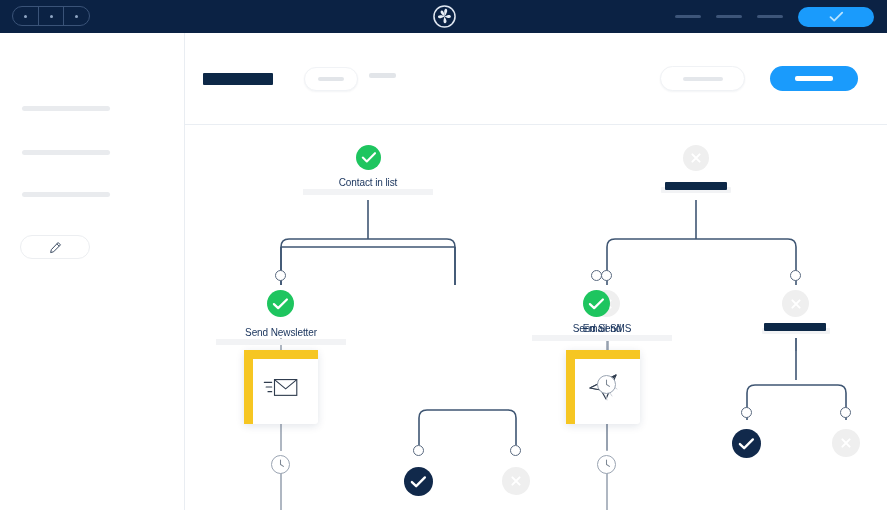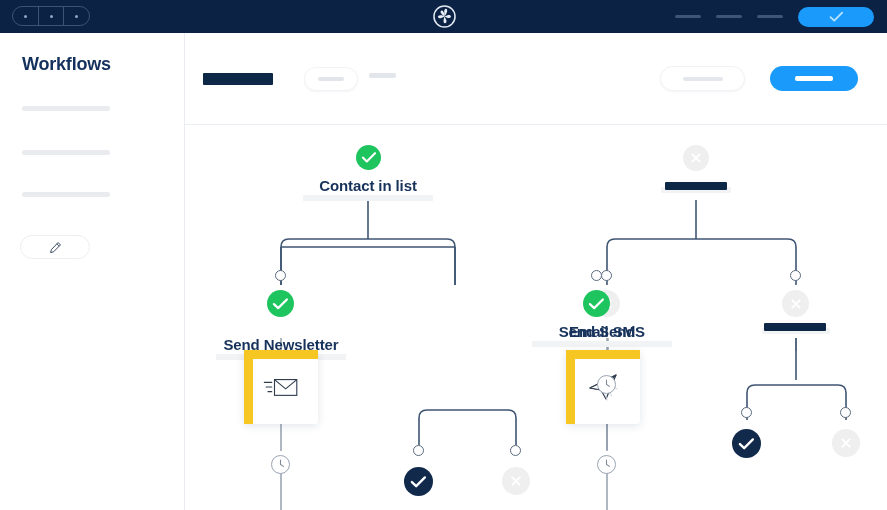--- a/index.html
+++ b/index.html
@@ -145,21 +145,21 @@
   .badge {
     position: absolute; border-radius: 50%;
     display: flex; align-items: center; justify-content: center;
   }
   .badge.green { background: #1ec55f; }
   .badge.navy  { background: #11294b; }
   .badge.gray  { background: #efefef; }
 
   .nlabel {
     position: absolute; text-align: center;
-    font-size: 15px; font-weight: bold; color: #17325b;
+    font-size: 10px; font-weight: normal; color: #17325b;
     white-space: nowrap;
     letter-spacing: -0.1px;
   }
   .nlabel.shade {
     border-bottom: 6px solid #f2f3f5;
     padding-bottom: 1px;
   }
   .barlabel {
     position: absolute; height: 8px; border-radius: 1px;
     background: #0d2847;
@@ -233,21 +233,20 @@
       <span class="tb-link"></span>
       <span class="tb-cta">
         <svg width="15" height="12" viewBox="0 0 15 12" aria-hidden="true">
           <path d="M1.5 6.2 L5.2 9.6 L13.2 1.6" fill="none" stroke="#b9e4ff" stroke-width="1.8" stroke-linecap="round" stroke-linejoin="round"></path>
         </svg>
       </span>
     </div>
   </div>
 
   <div class="sidebar">
-    <div class="side-title">Workflows</div>
     <div class="side-ph p1"></div>
     <div class="side-ph p2"></div>
     <div class="side-ph p3"></div>
     <div class="side-edit">
       <svg width="13" height="13" viewBox="0 0 16 16" aria-hidden="true">
         <path d="M11.2 1.9 L14.1 4.8 L5.6 13.3 L2.0 14.2 L2.9 10.6 Z" fill="none" stroke="#33445c" stroke-width="1.2" stroke-linejoin="round"></path>
         <path d="M9.6 3.5 L12.5 6.4" fill="none" stroke="#33445c" stroke-width="1.1"></path>
       </svg>
     </div>
   </div>
@@ -326,21 +325,21 @@
       <div class="barlabel" style="left:-10px; top:37px; width:62px;"></div>
     </div>
 
     <div class="node" style="left:60px; top:145px; width:72px;">
       <div class="dotmark" style="left:30px; top:0;"></div>
       <div class="badge green" style="left:22px; top:20px; width:27px; height:27px;">
         <svg width="17" height="14" viewBox="0 0 16 13" aria-hidden="true">
           <path d="M1.8 6.6 L5.8 10.4 L14.0 2.2" fill="none" stroke="#fff" stroke-width="2.1" stroke-linecap="round" stroke-linejoin="round"></path>
         </svg>
       </div>
-      <div class="nlabel shade" style="left:-29px; top:66px; width:130px;">Send Newsletter</div>
+      <div class="nlabel shade" style="left:-29px; top:57px; width:130px;">Send Newsletter</div>
     </div>
 
     <div class="node" style="left:390px; top:145px; width:64px;">
       <div class="dotmark" style="left:26px; top:0;"></div>
       <div class="badge gray" style="left:18px; top:20px; width:27px; height:27px;">
         <svg width="14" height="14" viewBox="0 0 14 14" aria-hidden="true">
           <path d="M3.4 3.4 L10.6 10.6 M10.6 3.4 L3.4 10.6" fill="none" stroke="#fff" stroke-width="2" stroke-linecap="round"></path>
         </svg>
       </div>
       <div class="nlabel shade" style="left:-33px; top:53px; width:130px;">Email SMS</div>

